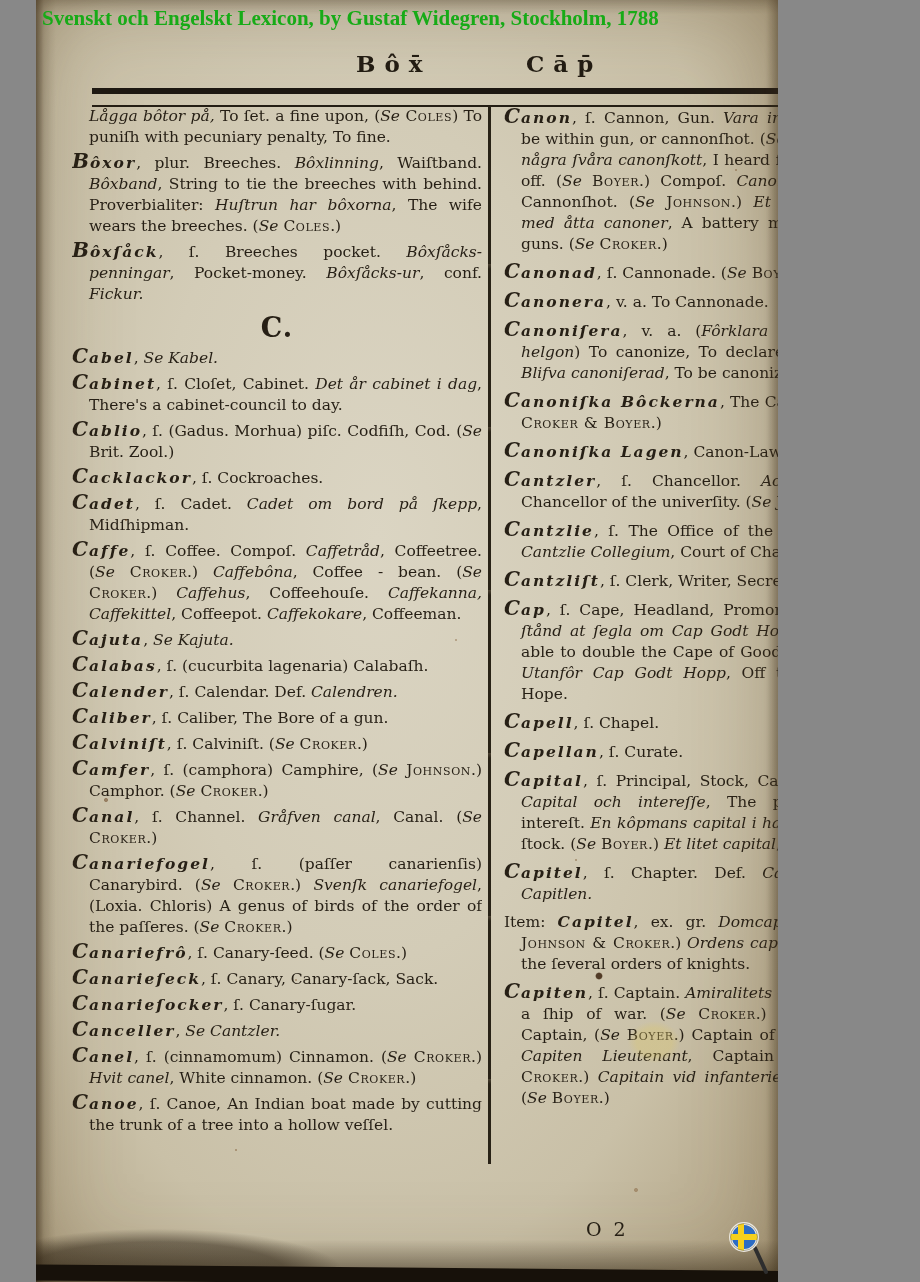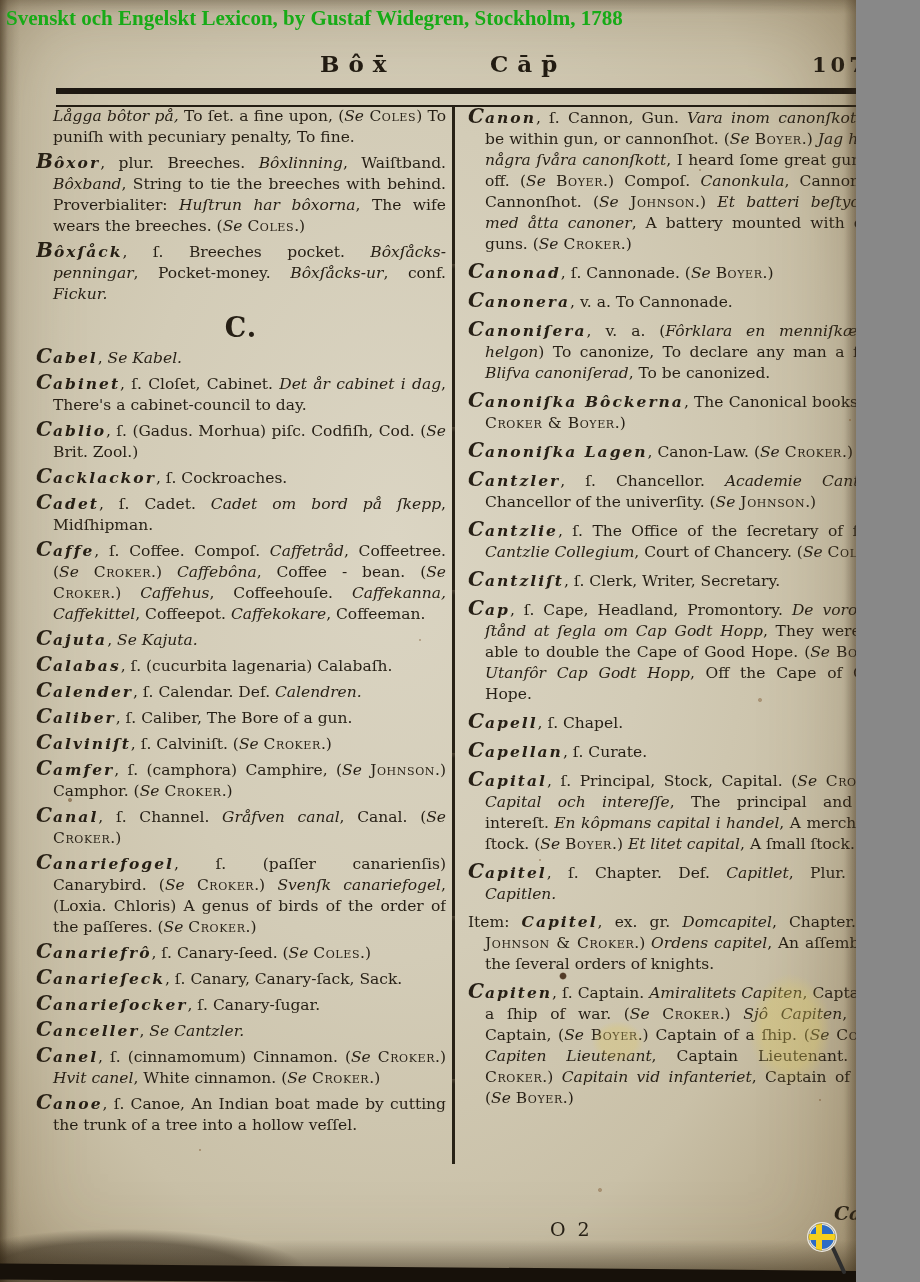--- a/index.html
+++ b/index.html
@@ -1,22 +1,22 @@
 <!DOCTYPE html>
 <html><head>
 <meta charset="utf-8">
 <style>
   html,body{margin:0;padding:0;background:#888;}
-  .page{position:relative;width:856px;height:1282px;overflow:hidden;
+  .page{position:relative;width:742px;height:1282px;overflow:hidden;
     font-family:"DejaVu Serif",serif;color:#261f15;
     background:
       linear-gradient(to right, rgba(46,32,14,0.55) 0px, rgba(46,32,14,0.14) 8px, rgba(46,32,14,0) 20px),
       linear-gradient(to left, rgba(46,32,14,0.30) 0px, rgba(46,32,14,0) 12px),
       linear-gradient(to bottom, rgba(46,32,14,0.16) 0px, rgba(46,32,14,0) 14px),
-      radial-gradient(ellipse at 46% 42%, #dbd5c3 0%, #d3ccb7 40%, #c9c0a7 70%, #ad9e7e 100%);}
+      radial-gradient(ellipse at 46% 42%, #dbd5c3 0%, #d3ccb7 40%, #c9c0a7 70%, #ad9e7e 100%); margin-left: 36px;}
   
   .top-credit{position:absolute;left:6px;top:6px;font-size:21px;font-weight:bold;
     color:#17ab17;font-family:"Liberation Serif",serif;white-space:nowrap;z-index:8;}
   
   .guide-word{position:absolute;top:50px;font-size:23px;font-weight:bold;letter-spacing:9px;color:#211b12;}
   .guide-left{left:320px;} .guide-right{left:490px;}
   .page-number{position:absolute;left:812px;top:52px;font-size:21px;font-weight:bold;letter-spacing:4px;color:#211b12;}
   .header-rule{position:absolute;left:56px;top:88px;width:842px;height:11px;
     border-top:6px solid #1d1812;border-bottom:2px solid #241e14;}
   

